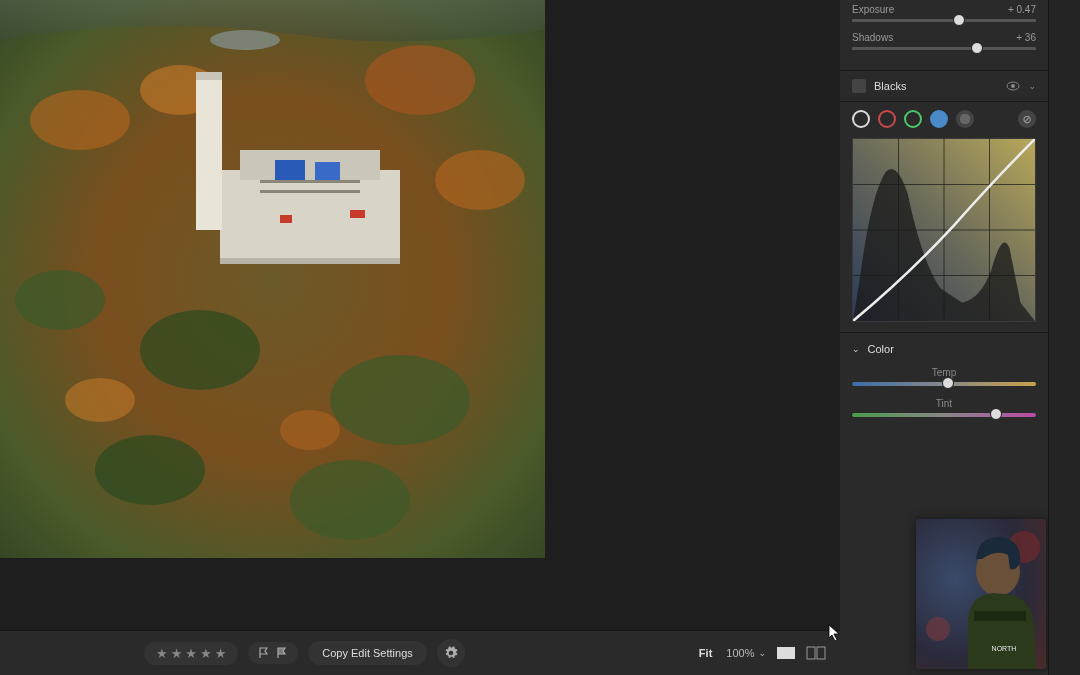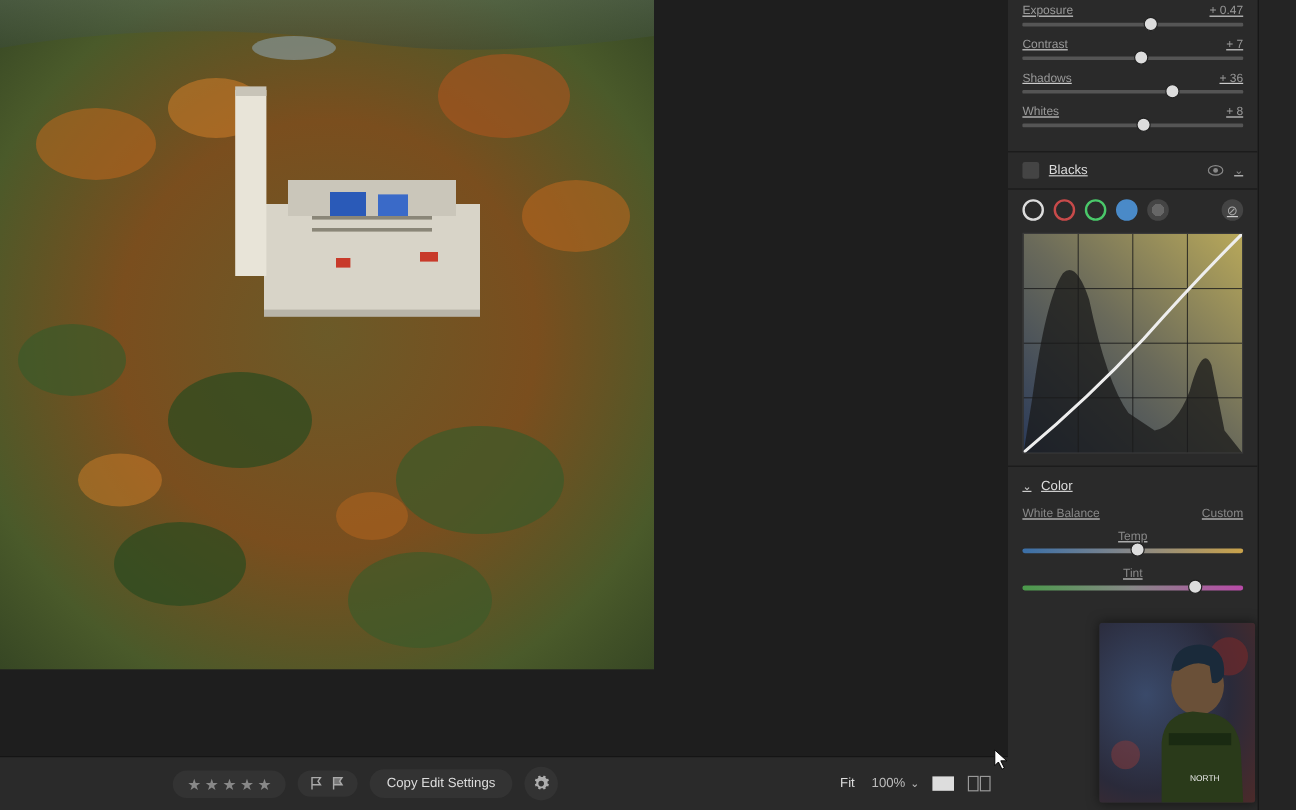--- a/index.html
+++ b/index.html
@@ -11,27 +11,27 @@
   .photo svg { width: 100%; height: 100%; display: block; }
   .bottom-bar { height: 45px; background: #2a2a2a; display: flex; align-items: center; padding: 0 14px; gap: 10px; border-top: 1px solid #151515; }
   .stars { background: #333; border-radius: 14px; padding: 4px 12px; display: flex; gap: 3px; align-items: center; }
   .star { color: #888; font-size: 13px; cursor: pointer; }
   .flags { background: #333; border-radius: 14px; padding: 5px 10px; display: flex; gap: 6px; align-items: center; }
   .flag { width: 12px; height: 12px; }
   .pill-btn { background: #333; border-radius: 14px; padding: 6px 14px; color: #ddd; font-size: 11px; cursor: pointer; }
   .gear-btn { width: 28px; height: 28px; background: #333; border-radius: 14px; display: flex; align-items: center; justify-content: center; cursor: pointer; }
   .gear-btn svg { width: 14px; height: 14px; }
   .spacer { flex: 1; }
-  .fit-label { color: #ddd; font-weight: 400; font-size: 11px; margin-right: 4px; }
+  .fit-label { color: #ddd; font-weight: 700; font-size: 11px; margin-right: 4px; }
   .zoom { color: #bbb; font-size: 11px; display: flex; align-items: center; gap: 4px; cursor: pointer; }
   .chev { font-size: 9px; }
   .view-icons { display: flex; gap: 10px; align-items: center; }
   .vicon { width: 20px; height: 14px; cursor: pointer; }
 
-  .side { width: 208px; background: #2a2a2a; display: flex; flex-direction: column; overflow: hidden; position: relative; text-decoration: underline; }
+  .side { width: 208px; background: #2a2a2a; display: flex; flex-direction: column; overflow: hidden; position: relative; }
   .sliders { padding: 4px 12px 10px; }
   .srow { margin-bottom: 10px; }
   .slabels { display: flex; justify-content: space-between; font-size: 10px; color: #999; margin-bottom: 4px; }
   .strack { height: 3px; background: #555; position: relative; border-radius: 1px; cursor: pointer; }
   .sknob { width: 12px; height: 12px; border-radius: 50%; background: #ddd; position: absolute; top: -5px; transform: translateX(-50%); border: 1px solid #222; }
 
   .panel-head { display: flex; align-items: center; padding: 8px 12px; border-top: 1px solid #1a1a1a; border-bottom: 1px solid #1a1a1a; gap: 8px; }
   .panel-head .ticon { width: 14px; height: 14px; background: #444; border-radius: 2px; }
   .panel-head .plabel { flex: 1; font-size: 11px; color: #ddd; }
   .panel-head .eye { width: 14px; height: 10px; }
@@ -166,43 +166,25 @@
         <div class="slabels">
             <span>Exposure</span>
             <span>+ 0.47</span>
           </div>
         <div class="strack">
             <div class="sknob" style="left:58%"></div>
           </div>
       </div>
       <div class="srow">
         <div class="slabels">
-            <span>Contrast</span>
-            <span>+ 7</span>
-          </div>
-        <div class="strack">
-            <div class="sknob" style="left:54%"></div>
-          </div>
-      </div>
-      <div class="srow">
-        <div class="slabels">
             <span>Shadows</span>
             <span>+ 36</span>
           </div>
         <div class="strack">
             <div class="sknob" style="left:68%"></div>
-          </div>
-      </div>
-      <div class="srow">
-        <div class="slabels">
-            <span>Whites</span>
-            <span>+ 8</span>
-          </div>
-        <div class="strack">
-            <div class="sknob" style="left:55%"></div>
           </div>
       </div>
     </div>
 
     <div class="panel-head">
       <span class="ticon"></span>
       <span class="plabel">Blacks</span>
       <svg class="eye" viewBox="0 0 14 10">
           <ellipse cx="7" cy="5" rx="6" ry="4" fill="none" stroke="#888"></ellipse>
           <circle cx="7" cy="5" r="2" fill="#888"></circle>
@@ -241,24 +223,20 @@
         <path d="M0 100 L4 75 Q10 30 18 18 Q24 12 30 30 Q38 68 48 82 L60 90 Q70 88 76 72 Q82 50 86 60 L92 90 L100 100 Z" fill="#1a1a1a" opacity="0.75"></path>
         <path d="M0 100 Q30 75 55 48 Q78 22 100 0" fill="none" stroke="#eee" stroke-width="1.4"></path>
       </svg>
     </div>
 
     <div class="color-head">
       <span class="caret">⌄</span>
       <span class="clabel">Color</span>
     </div>
 
-    <div class="wb-row">
-      <span>White Balance</span>
-      <span>Custom</span>
-    </div>
 
     <div class="grad-row">
       <div class="glabel">Temp</div>
       <div class="gtrack temp">
           <div class="sknob" style="left:52%"></div>
         </div>
     </div>
     <div class="grad-row">
       <div class="glabel">Tint</div>
       <div class="gtrack tint">

